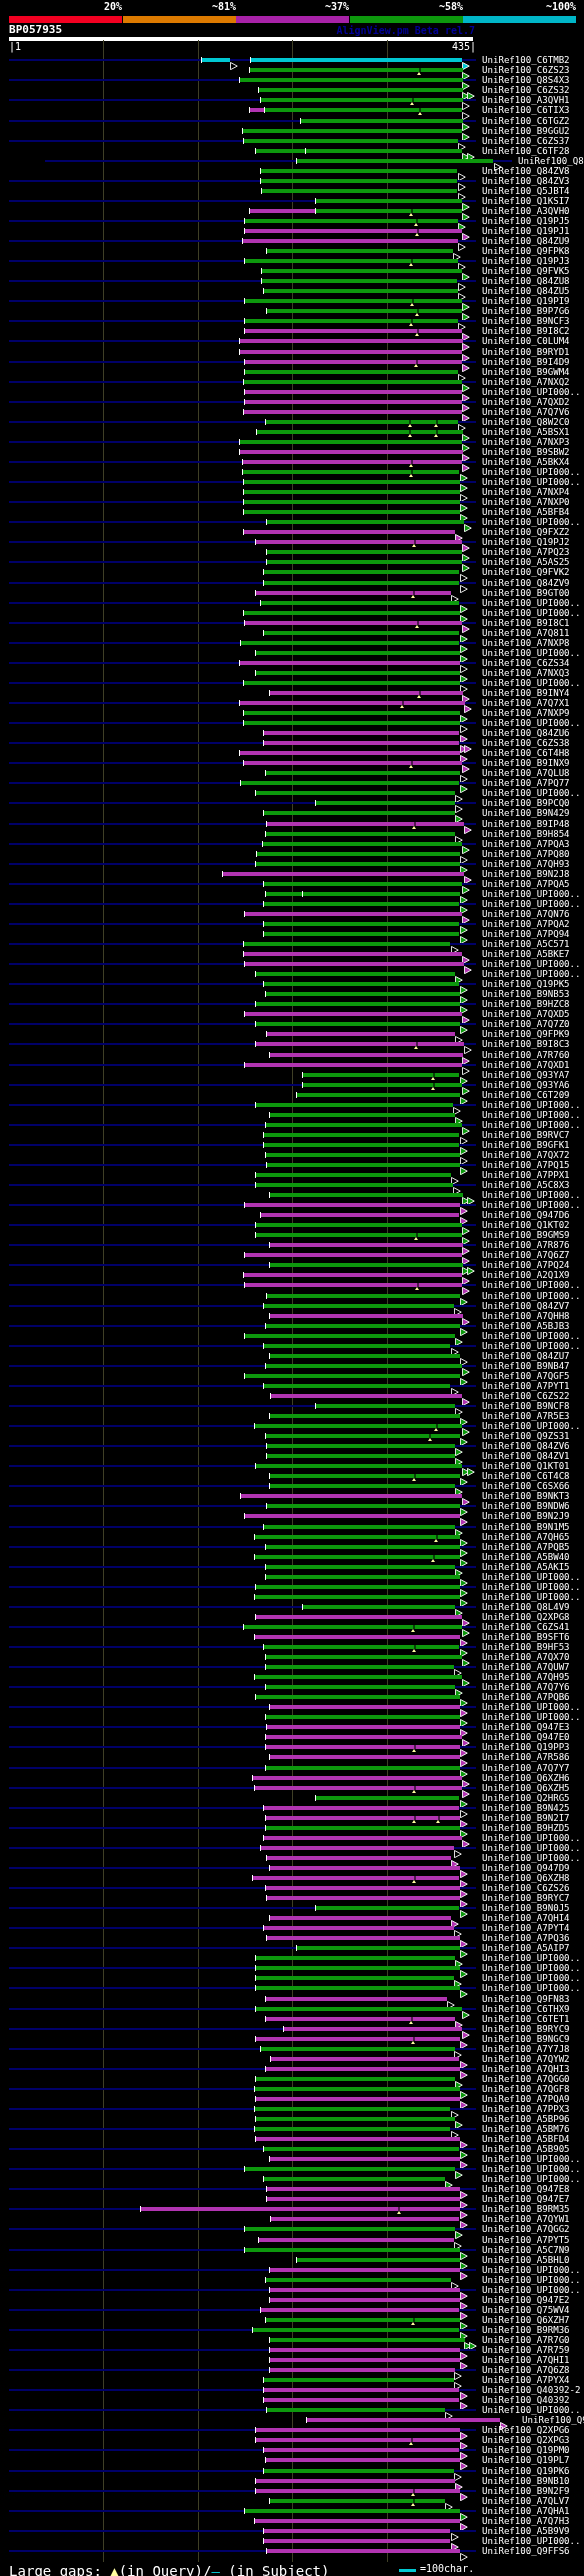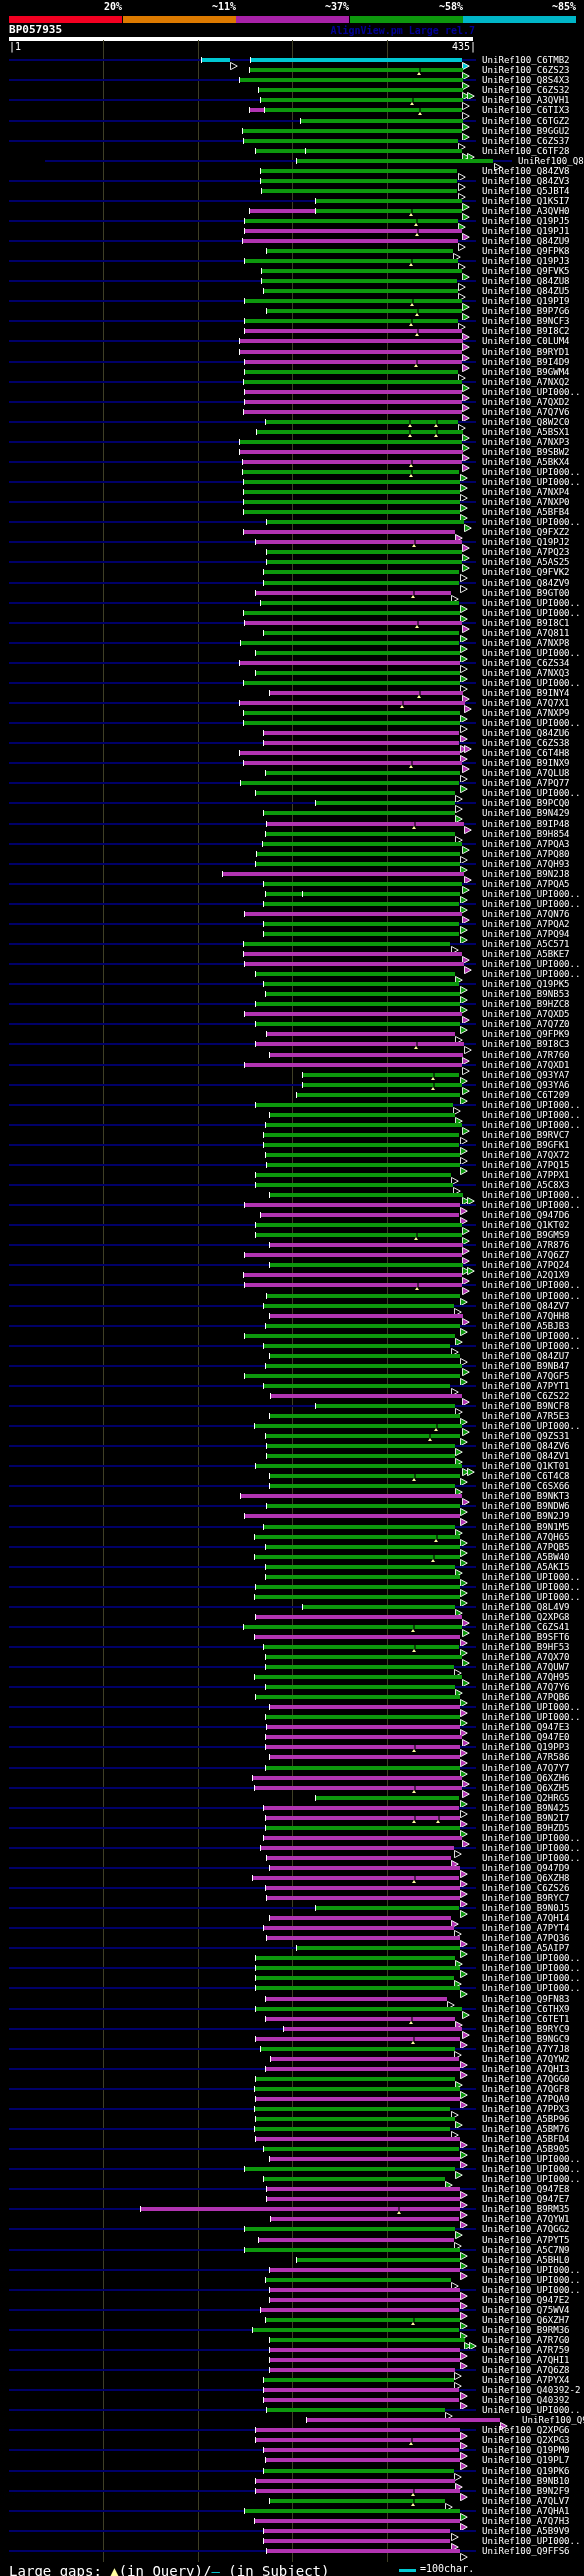--- a/index.html
+++ b/index.html
@@ -27,30 +27,30 @@
   .yellow{color:#ffffa0;} .cyan{color:#00c8d2;}
 </style>
 </head>
 <body>
 
 <div id="viewer">
   <div id="scale-bar">
       <div class="scale-seg" style="left: 9.1px; width: 113px; background: rgb(242, 0, 33);"></div>
       <div class="scale-label" style="left: -46px; width: 168px;">20%</div>
       <div class="scale-seg" style="left: 123px; width: 113px; background: rgb(221, 122, 0);"></div>
-      <div class="scale-label" style="left: 68px; width: 168px;">~11%</div>
+      <div class="scale-label" style="left: 68px; width: 168px;">~81%</div>
       <div class="scale-seg" style="left: 236px; width: 113px; background: rgb(168, 34, 168);"></div>
       <div class="scale-label" style="left: 181px; width: 168px;">~37%</div>
       <div class="scale-seg" style="left: 350px; width: 113px; background: rgb(13, 152, 13);"></div>
       <div class="scale-label" style="left: 295px; width: 168px;">~58%</div>
       <div class="scale-seg" style="left: 463px; width: 113px; background: rgb(0, 182, 200);"></div>
-      <div class="scale-label" style="left: 408px; width: 168px;">~85%</div>
+      <div class="scale-label" style="left: 408px; width: 168px;">~100%</div>
     </div>
   <div id="query-name">BP057935</div>
-  <div id="watermark">AlignView.pm Large rel.7</div>
+  <div id="watermark">AlignView.pm Beta rel.7</div>
   <div id="ruler-bar"></div>
   <div id="ruler-start">|1</div>
   <div id="ruler-end">435|</div>
   <div id="gridlines">
       <div class="gridline" style="left: 103px;"></div>
       <div class="gridline" style="left: 198px;"></div>
       <div class="gridline" style="left: 292px;"></div>
       <div class="gridline" style="left: 387px;"></div>
     </div>
   <div id="rows">

